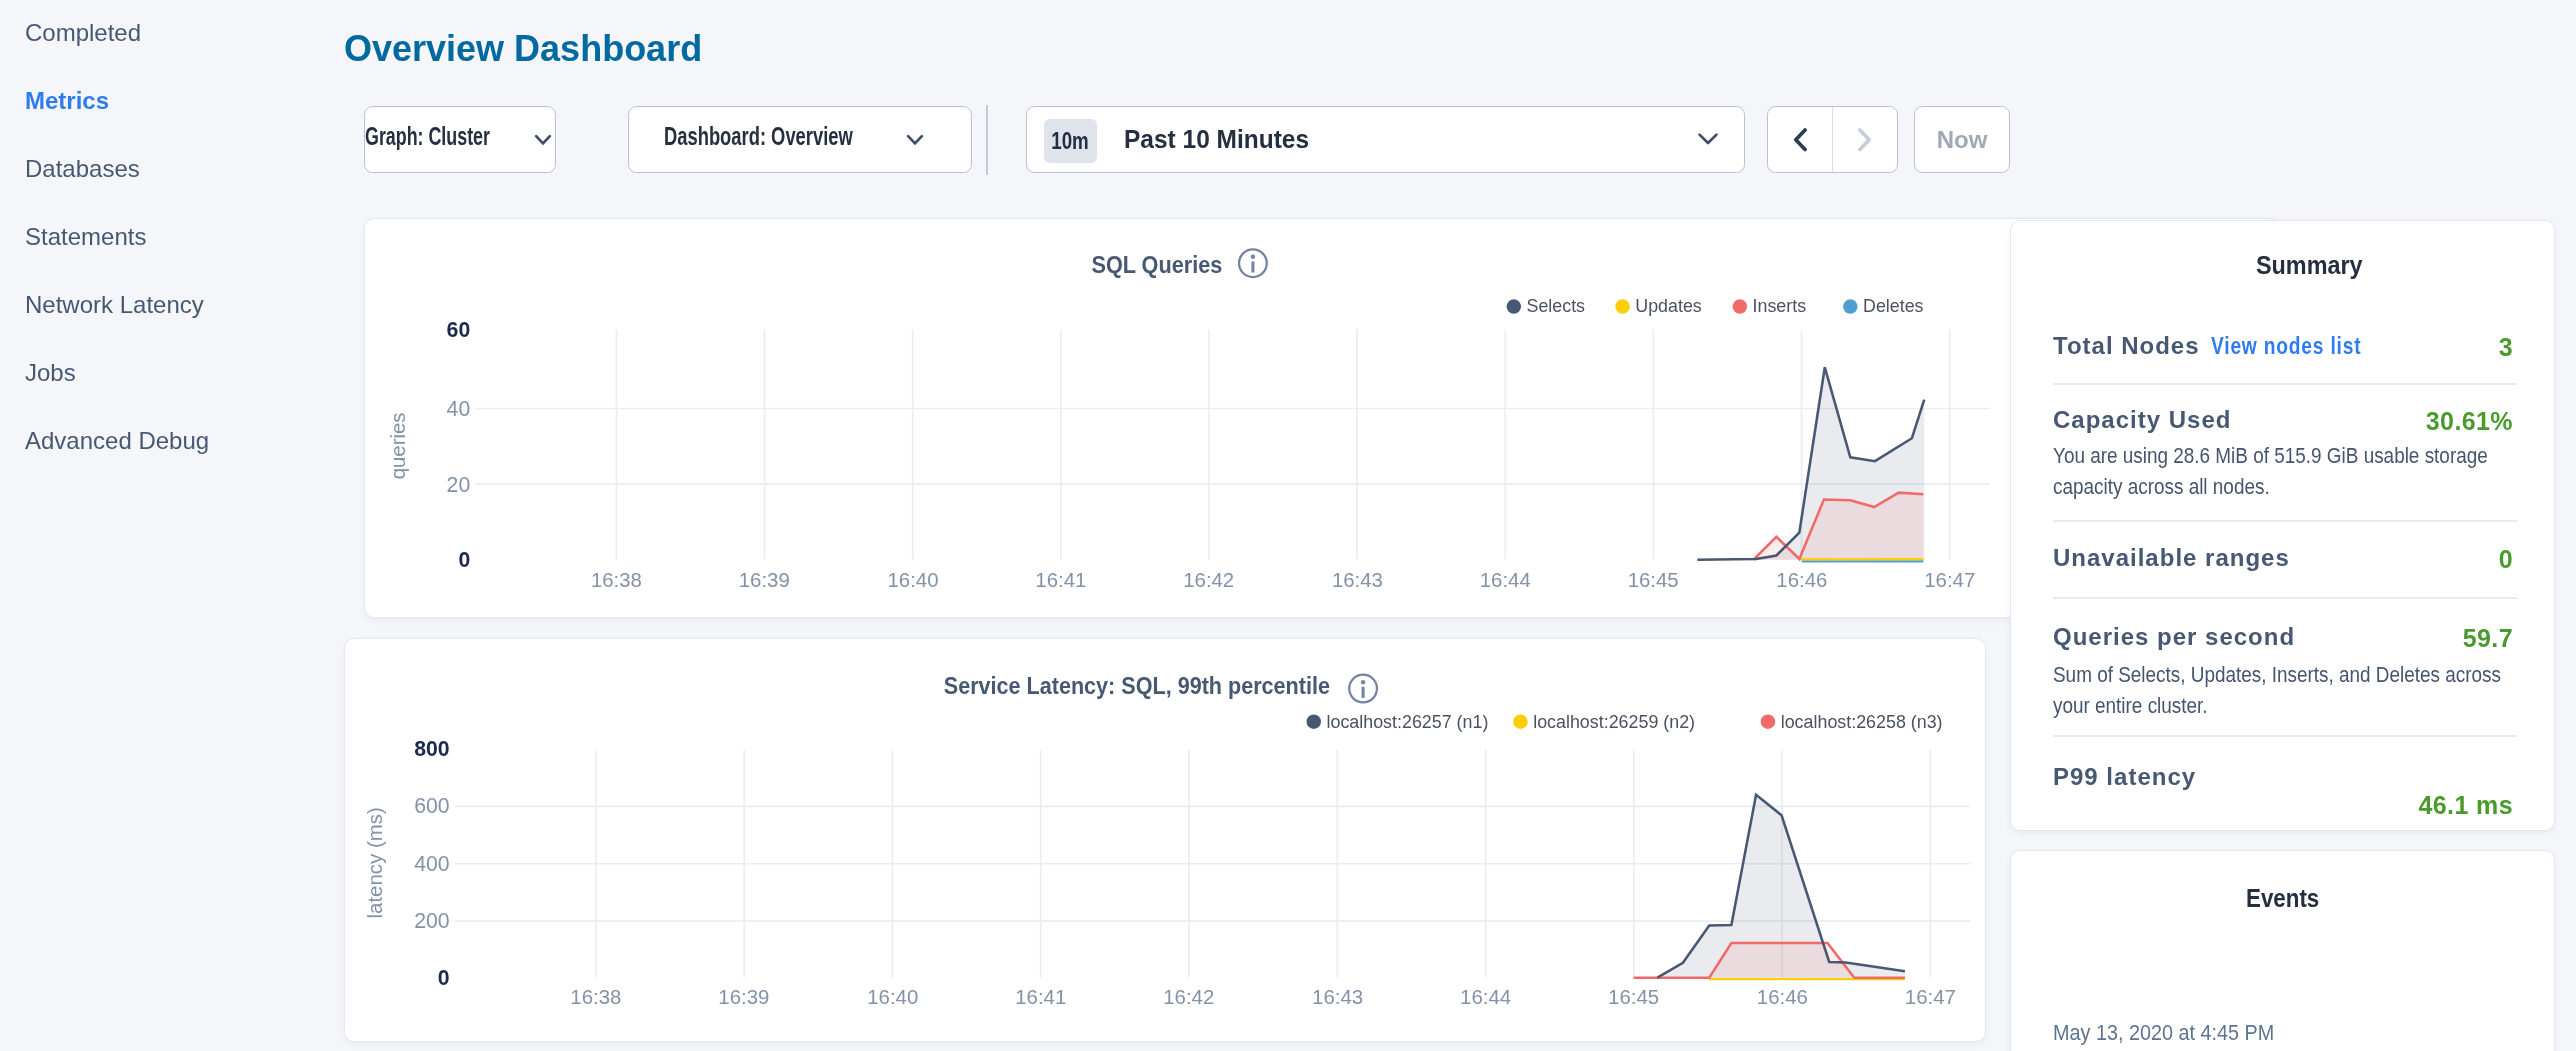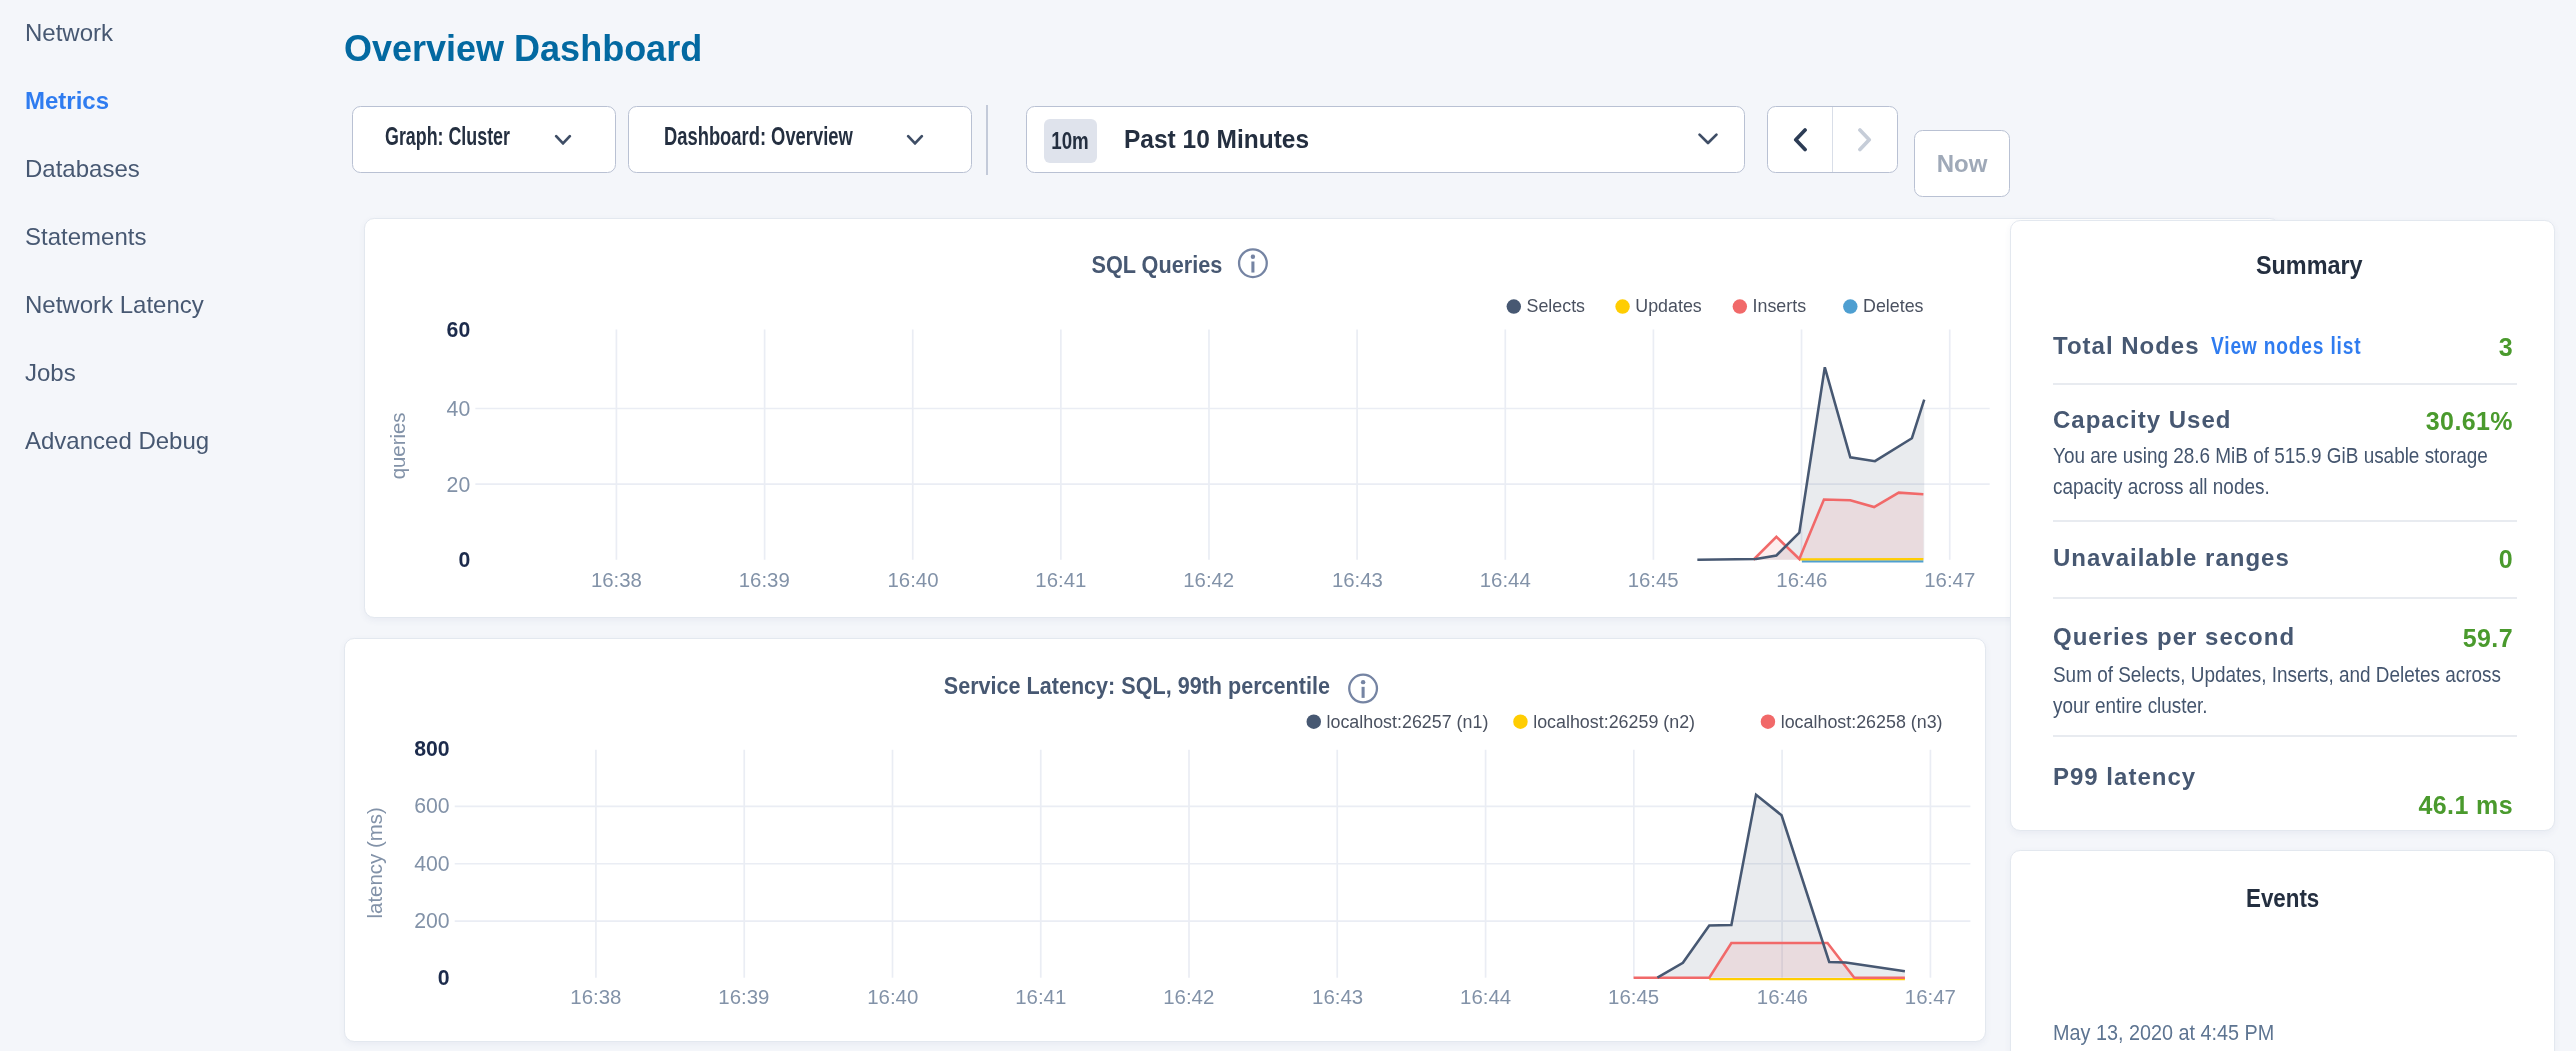--- a/index.html
+++ b/index.html
@@ -18,31 +18,31 @@
   .ctl .txt { font-size:23px; font-weight:700; color:#242f40; }
   .chev { display:inline-block; }
   .sumlabel { font-size:24px; font-weight:700; color:#475872; letter-spacing:1px; }
   .sumval { font-size:25px; font-weight:700; color:#4a9a2d; letter-spacing:0.4px; position:absolute; right:41px; }
   .sumdesc { font-size:22px; color:#44556e; line-height:31px; white-space:nowrap; transform-origin:left top; transform:scaleX(0.86); }
   .divider { position:absolute; left:42px; width:464px; height:1.7px; background:#e8ebf0; }
 </style>
 </head>
 <body>
 
-<div class="abs nav" style="top:18.7px;">Network</div>
+<div class="abs nav" style="top:18.7px;">Completed</div>
 <div class="abs nav active" style="top:87px;">Metrics</div>
 <div class="abs nav" style="top:155px;">Databases</div>
 <div class="abs nav" style="top:223px;text-align:center;">Statements</div>
 <div class="abs nav" style="top:291px;">Network Latency</div>
 <div class="abs nav" style="top:359px;">Jobs</div>
 <div class="abs nav" style="top:427px;">Advanced Debug</div>
 
 <div class="abs" style="left:344px; top:28px; font-size:36px; font-weight:700; color:#0369a1;">Overview Dashboard</div>
 
-<div class="ctl" style="left:352px; width:264px; padding-left:32px;">
+<div class="ctl" style="left:364px; width:192px; ">
   <span class="txt" style="font-size:25.5px; display:inline-block; transform-origin:left center; transform:translateY(-2.6px) scaleX(0.70); width:213px; margin-right:-64px;">Graph: Cluster</span>
   <svg class="chev" style="margin-left:20.4px;" width="18" height="12" viewBox="0 0 21 14">
       <path d="M2.5 2.5 L10.5 11 L18.5 2.5" fill="none" stroke="#3f4e66" stroke-width="3.2" stroke-linecap="round" stroke-linejoin="round"></path>
     </svg>
 </div>
 <div class="ctl" style="left:628px; width:344px; padding-left:35px;">
   <span class="txt" style="font-size:25.5px; display:inline-block; transform-origin:left center; transform:translateY(-2.6px) scaleX(0.72); width:305px; margin-right:-85px;">Dashboard: Overview</span>
   <svg class="chev" style="margin-left:22px;" width="18" height="12" viewBox="0 0 21 14">
       <path d="M2.5 2.5 L10.5 11 L18.5 2.5" fill="none" stroke="#3f4e66" stroke-width="3.2" stroke-linecap="round" stroke-linejoin="round"></path>
     </svg>
@@ -60,21 +60,21 @@
     <svg width="16" height="25.5" viewBox="0 0 19 30">
         <path d="M15.5 3.5 L4.5 15 L15.5 26.5" fill="none" stroke="#2c3c55" stroke-width="4.4" stroke-linecap="round" stroke-linejoin="round"></path>
       </svg>
   </span>
   <span style="position:absolute; right:0; top:0; width:65px; height:100%; display:flex; align-items:center; justify-content:center;">
     <svg width="16" height="25.5" viewBox="0 0 19 30">
         <path d="M3.5 3.5 L14.5 15 L3.5 26.5" fill="none" stroke="#c6cdd8" stroke-width="4.4" stroke-linecap="round" stroke-linejoin="round"></path>
       </svg>
   </span>
 </div>
-<div class="ctl" style="left:1914px; width:96px; justify-content:center;margin-top:24px;">
+<div class="ctl" style="left:1914px; width:96px; justify-content:center;">
   <span style="font-size:24px; font-weight:700; color:#9fa9b8;">Now</span>
 </div>
 
 <div class="card" style="left:364px; top:218px; width:1916px; height:400px;padding-left:28px;">
 <svg width="1639" height="396" viewBox="0 0 1927 466" style="position:absolute; left:0; top:0;">
 
   <g stroke="#eaedf4" stroke-width="2">
     <line x1="295" y1="130" x2="295" y2="401"></line>
         <line x1="469.4" y1="130" x2="469.4" y2="401"></line>
         <line x1="643.7" y1="130" x2="643.7" y2="401"></line>

